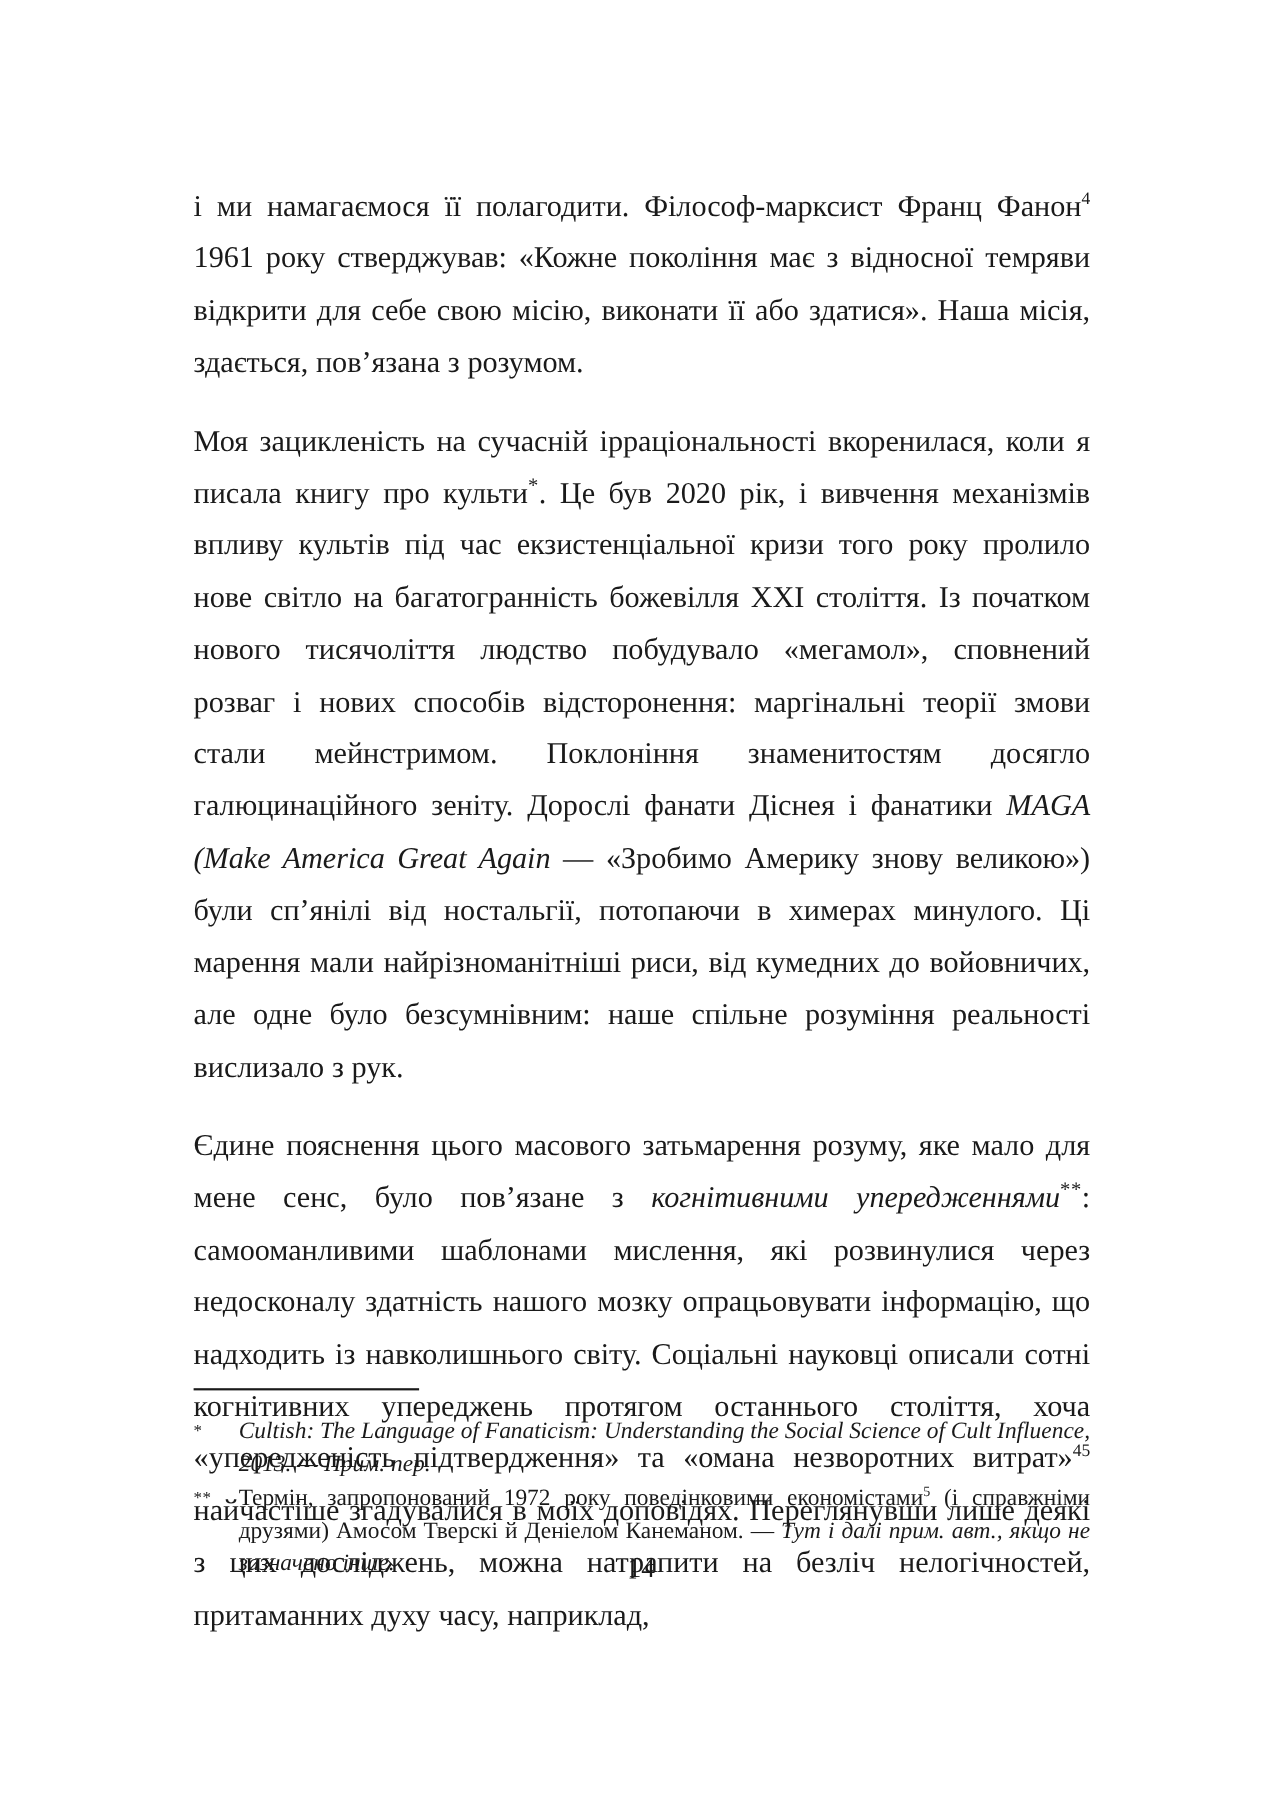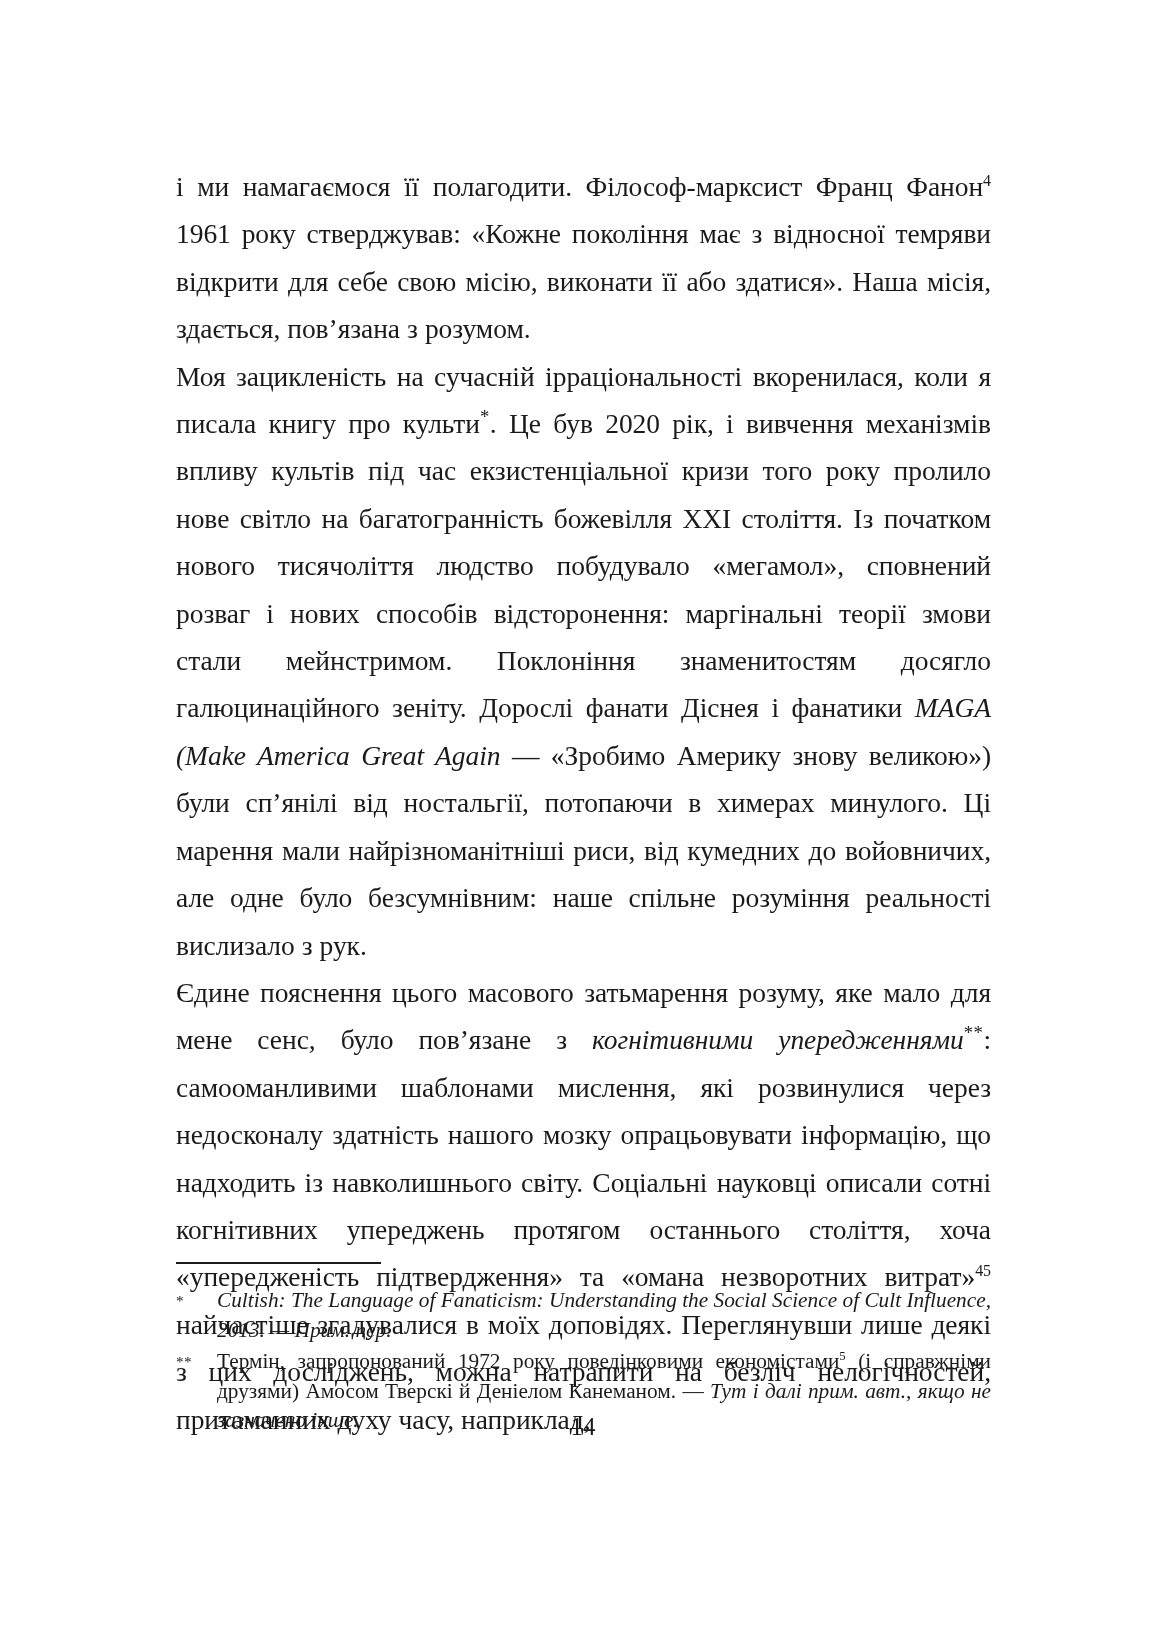--- a/index.html
+++ b/index.html
@@ -29,20 +29,21 @@
     text-justify: inter-word;
     font-size: 27.5px;
     line-height: 47.4px;
     letter-spacing: -0.05px;
     word-spacing: 0.2px;
     hyphens: manual;
     -webkit-hyphens: manual;
   }
   .body-par + .body-par {
     text-indent: 0;
+    margin-top: 24px;
   }
   .indent {
     text-indent: 38px;
   }
   .ital {
     font-style: italic;
   }
   sup.note {
     font-size: 0.58em;
     vertical-align: super;

